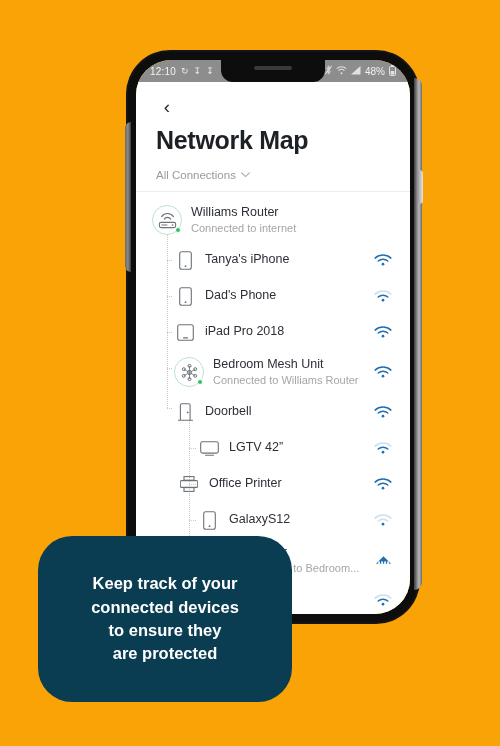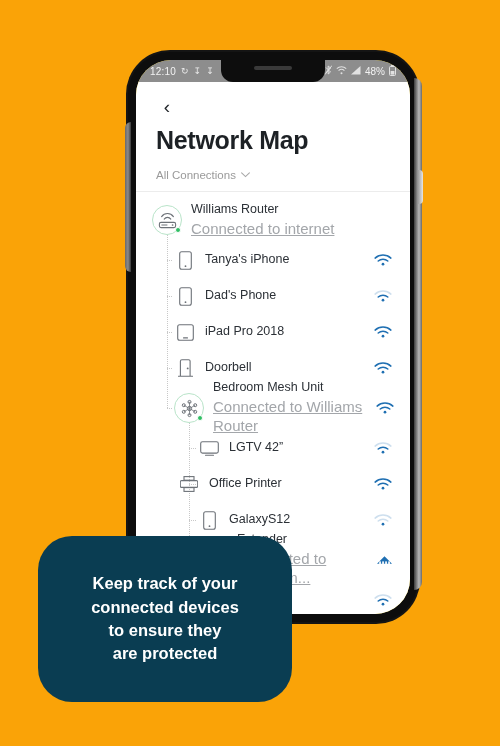--- a/index.html
+++ b/index.html
@@ -181,21 +181,21 @@
     background: #2fbf63;
     border: 1px solid #fff;
   }
   .leaf-badge {
     width: 22px; height: 22px;
     display: flex; align-items: center; justify-content: center;
   }
 
   .node-text { margin-left: 9px; display: flex; flex-direction: column; justify-content: center; }
   .node-name { font-size: 12.5px; color: #2b3036; line-height: 1.25; }
-  .node-sub  { font-size: 15px; color: #a3a6aa; line-height: 1.3; margin-top: 1px; text-decoration: underline; }
+  .node-sub  { font-size: 11px; color: #a3a6aa; line-height: 1.3; margin-top: 1px; }
 
   .signal { margin-left: auto; display: flex; align-items: center; justify-content: center; width: 22px; }
 
   
   .vline {
     position: absolute;
     width: 0;
     border-left: 1px dotted #c8c8c8;
     z-index: 0;
   }
@@ -369,41 +369,20 @@
               <div class="node-name">iPad Pro 2018</div>
             </div>
             <div class="signal">
               <svg width="18" height="14" viewBox="0 0 18 14">
                 <path d="M1.1 5.1 A11.6 11.6 0 0 1 16.9 5.1" fill="none" stroke="#1f6fb2" stroke-width="1.5" stroke-linecap="round"></path>
                 <path d="M4.2 8.0 A7.1 7.1 0 0 1 13.8 8.0" fill="none" stroke="#1f6fb2" stroke-width="1.5" stroke-linecap="round"></path>
                 <circle cx="9" cy="11.2" r="1.35" fill="#1f6fb2"></circle>
               </svg>
             </div>
           </div>
-          <div class="node leaf" style="padding-left: 38px;">
-            <div class="node-icon">
-              <div class="leaf-badge">
-                <svg width="15" height="18" viewBox="0 0 15 18">
-                  <path d="M2.4 17 V2.2 a1.5 1.5 0 0 1 1.5 -1.5 h6.7 a1.5 1.5 0 0 1 1.5 1.5 V17" fill="none" stroke="#6d7278" stroke-width="1.1"></path>
-                  <line x1="0.4" y1="17.3" x2="14.6" y2="17.3" stroke="#6d7278" stroke-width="1.1" stroke-linecap="round"></line>
-                  <circle cx="9.7" cy="9.4" r="0.95" fill="#6d7278"></circle>
-                </svg>
-              </div>
-            </div>
-            <div class="node-text">
-              <div class="node-name">Doorbell</div>
-            </div>
-            <div class="signal">
-              <svg width="18" height="14" viewBox="0 0 18 14">
-                <path d="M1.1 5.1 A11.6 11.6 0 0 1 16.9 5.1" fill="none" stroke="#1f6fb2" stroke-width="1.5" stroke-linecap="round"></path>
-                <path d="M4.2 8.0 A7.1 7.1 0 0 1 13.8 8.0" fill="none" stroke="#1f6fb2" stroke-width="1.5" stroke-linecap="round"></path>
-                <circle cx="9" cy="11.2" r="1.35" fill="#1f6fb2"></circle>
-              </svg>
-            </div>
-          </div>
           <div class="node hub" style="padding-left: 38px;">
             <div class="node-icon">
               <div class="hub-badge">
                 <svg width="19" height="19" viewBox="0 0 19 19">
                   <circle cx="9.50" cy="2.90" r="1.5" fill="none" stroke="#6d7278" stroke-width="1"></circle>
                   <line x1="9.5" y1="9.5" x2="9.50" y2="2.90" stroke="#6d7278" stroke-width="0.8"></line>
                   <circle cx="15.22" cy="6.20" r="1.5" fill="none" stroke="#6d7278" stroke-width="1"></circle>
                   <line x1="9.5" y1="9.5" x2="15.22" y2="6.20" stroke="#6d7278" stroke-width="0.8"></line>
                   <circle cx="15.22" cy="12.80" r="1.5" fill="none" stroke="#6d7278" stroke-width="1"></circle>
                   <line x1="9.5" y1="9.5" x2="15.22" y2="12.80" stroke="#6d7278" stroke-width="0.8"></line>
@@ -423,20 +402,41 @@
               <div class="node-sub">Connected to Williams Router</div>
             </div>
             <div class="signal">
               <svg width="18" height="14" viewBox="0 0 18 14">
                 <path d="M1.1 5.1 A11.6 11.6 0 0 1 16.9 5.1" fill="none" stroke="#1f6fb2" stroke-width="1.5" stroke-linecap="round"></path>
                 <path d="M4.2 8.0 A7.1 7.1 0 0 1 13.8 8.0" fill="none" stroke="#1f6fb2" stroke-width="1.5" stroke-linecap="round"></path>
                 <circle cx="9" cy="11.2" r="1.35" fill="#1f6fb2"></circle>
               </svg>
             </div>
           </div>
+          <div class="node leaf" style="padding-left: 38px;">
+            <div class="node-icon">
+              <div class="leaf-badge">
+                <svg width="15" height="18" viewBox="0 0 15 18">
+                  <path d="M2.4 17 V2.2 a1.5 1.5 0 0 1 1.5 -1.5 h6.7 a1.5 1.5 0 0 1 1.5 1.5 V17" fill="none" stroke="#6d7278" stroke-width="1.1"></path>
+                  <line x1="0.4" y1="17.3" x2="14.6" y2="17.3" stroke="#6d7278" stroke-width="1.1" stroke-linecap="round"></line>
+                  <circle cx="9.7" cy="9.4" r="0.95" fill="#6d7278"></circle>
+                </svg>
+              </div>
+            </div>
+            <div class="node-text">
+              <div class="node-name">Doorbell</div>
+            </div>
+            <div class="signal">
+              <svg width="18" height="14" viewBox="0 0 18 14">
+                <path d="M1.1 5.1 A11.6 11.6 0 0 1 16.9 5.1" fill="none" stroke="#1f6fb2" stroke-width="1.5" stroke-linecap="round"></path>
+                <path d="M4.2 8.0 A7.1 7.1 0 0 1 13.8 8.0" fill="none" stroke="#1f6fb2" stroke-width="1.5" stroke-linecap="round"></path>
+                <circle cx="9" cy="11.2" r="1.35" fill="#1f6fb2"></circle>
+              </svg>
+            </div>
+          </div>
           <div class="node leaf" style="padding-left: 62px;">
             <div class="node-icon">
               <div class="leaf-badge">
                 <svg width="19" height="15" viewBox="0 0 19 15">
                   <rect x="0.7" y="0.7" width="17.6" height="11.4" rx="1.8" fill="none" stroke="#6d7278" stroke-width="1.1"></rect>
                   <line x1="5.5" y1="14.2" x2="13.5" y2="14.2" stroke="#6d7278" stroke-width="1.1" stroke-linecap="round"></line>
                 </svg>
               </div>
             </div>
             <div class="node-text">

